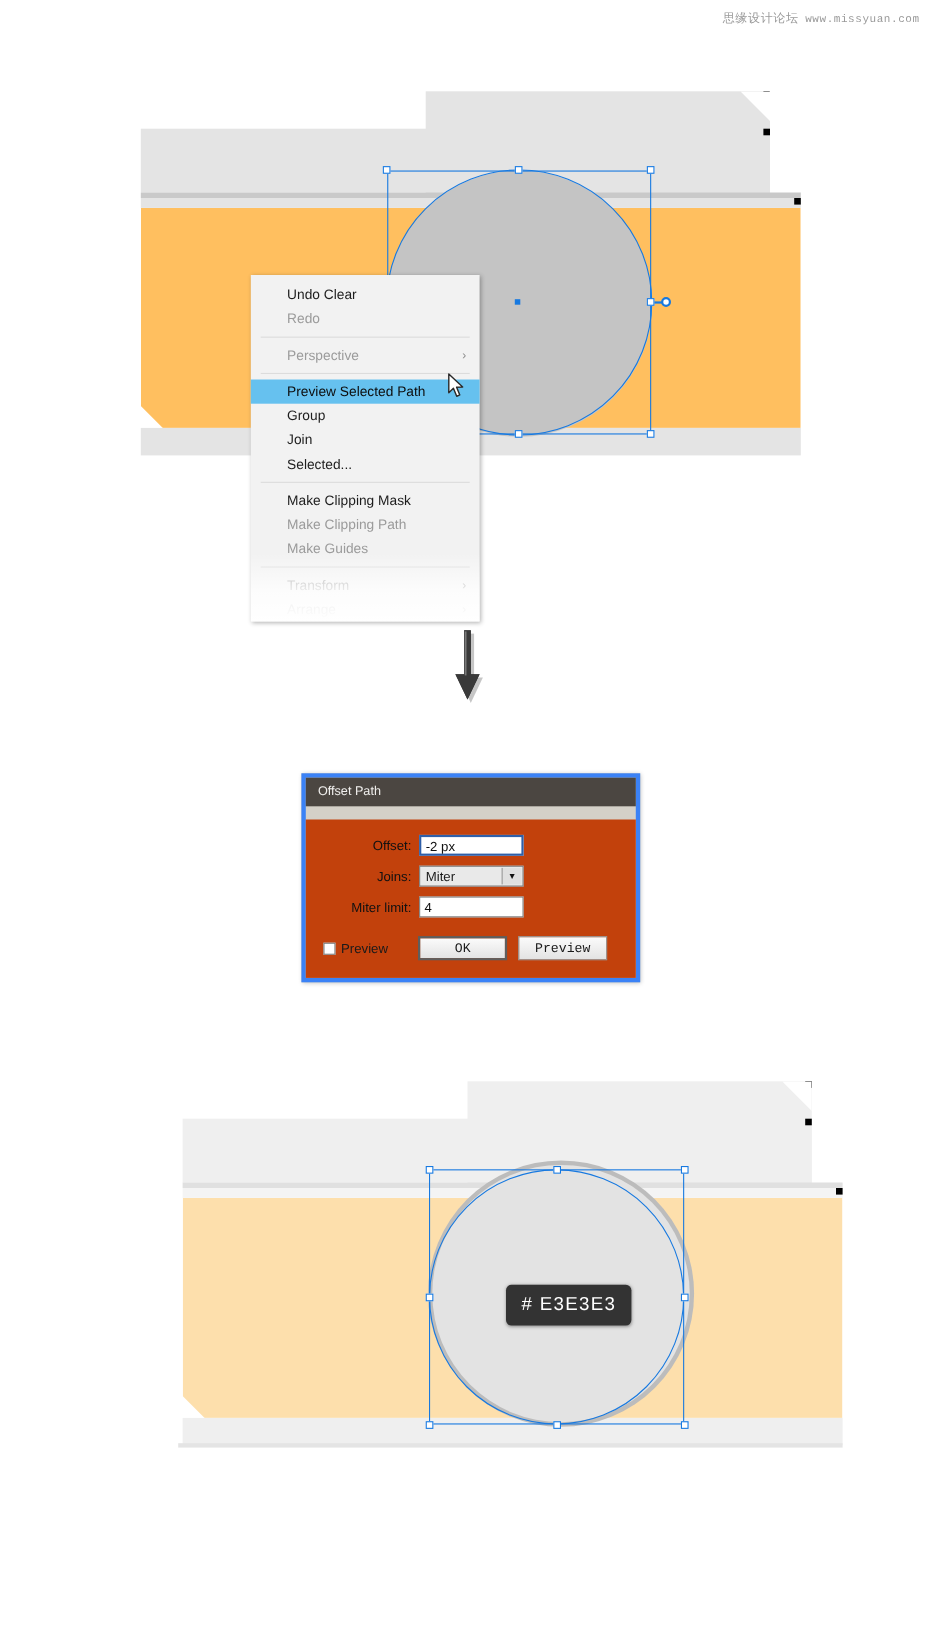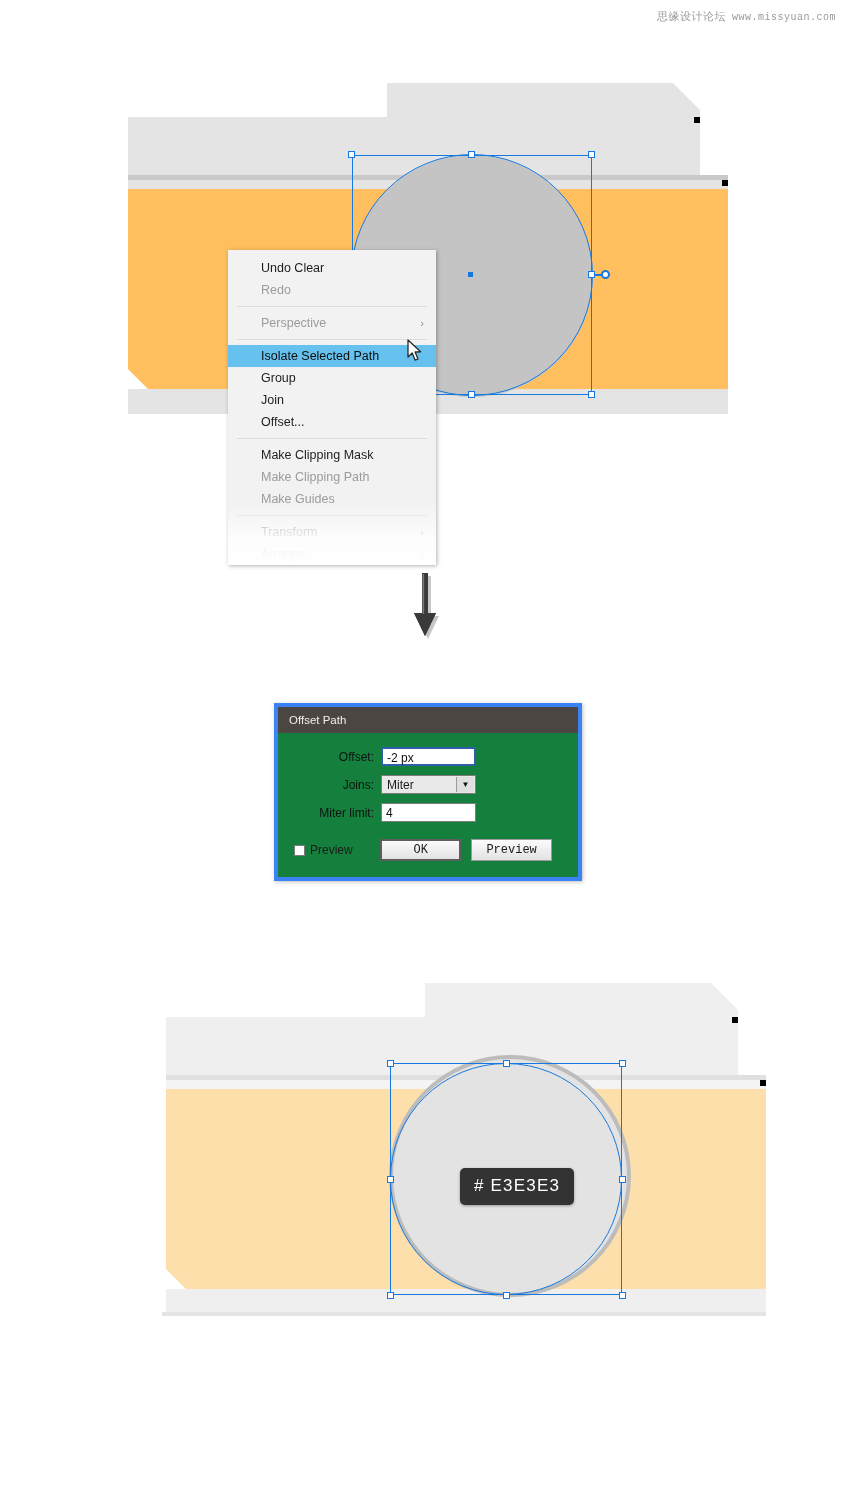--- a/index.html
+++ b/index.html
@@ -213,21 +213,22 @@
   .dlg-titlebar {
     height: 26px;
     line-height: 26px;
     background: #4b4641;
     color: #f0efed;
     padding-left: 11px;
     font-size: 11.5px;
   }
   .dlg-body {
     padding: 14px 16px 16px 16px;
-    background: #15803d;
+    background: #c2410c;
+    margin-top: 12px;
   }
   .dlg-row {
     display: flex;
     align-items: center;
     margin-bottom: 9px;
   }
   .dlg-label {
     width: 80px;
     text-align: right;
     padding-right: 7px;
@@ -353,24 +354,24 @@
   <div class="center-dot" style="left:468px; top:197px;"></div>
 </div>
 
 <div id="context-menu">
   <div>
       <div class="menu-item"><span>Undo Clear</span></div>
       <div class="menu-item disabled"><span>Redo</span></div>
       <div class="menu-sep"></div>
       <div class="menu-item disabled"><span>Perspective</span><span class="submenu-arrow">›</span></div>
       <div class="menu-sep"></div>
-      <div class="menu-item highlight"><span>Isolate Selected Path</span></div>
+      <div class="menu-item highlight"><span>Preview Selected Path</span></div>
       <div class="menu-item"><span>Group</span></div>
       <div class="menu-item"><span>Join</span></div>
-      <div class="menu-item"><span>Offset...</span></div>
+      <div class="menu-item"><span>Selected...</span></div>
       <div class="menu-sep"></div>
       <div class="menu-item"><span>Make Clipping Mask</span></div>
       <div class="menu-item disabled"><span>Make Clipping Path</span></div>
       <div class="menu-item disabled"><span>Make Guides</span></div>
       <div class="menu-sep"></div>
       <div class="menu-item disabled"><span>Transform</span><span class="submenu-arrow">›</span></div>
       <div class="menu-item disabled"><span>Arrange</span><span class="submenu-arrow">›</span></div>
     </div>
   <div class="menu-fade"></div>
 </div>

